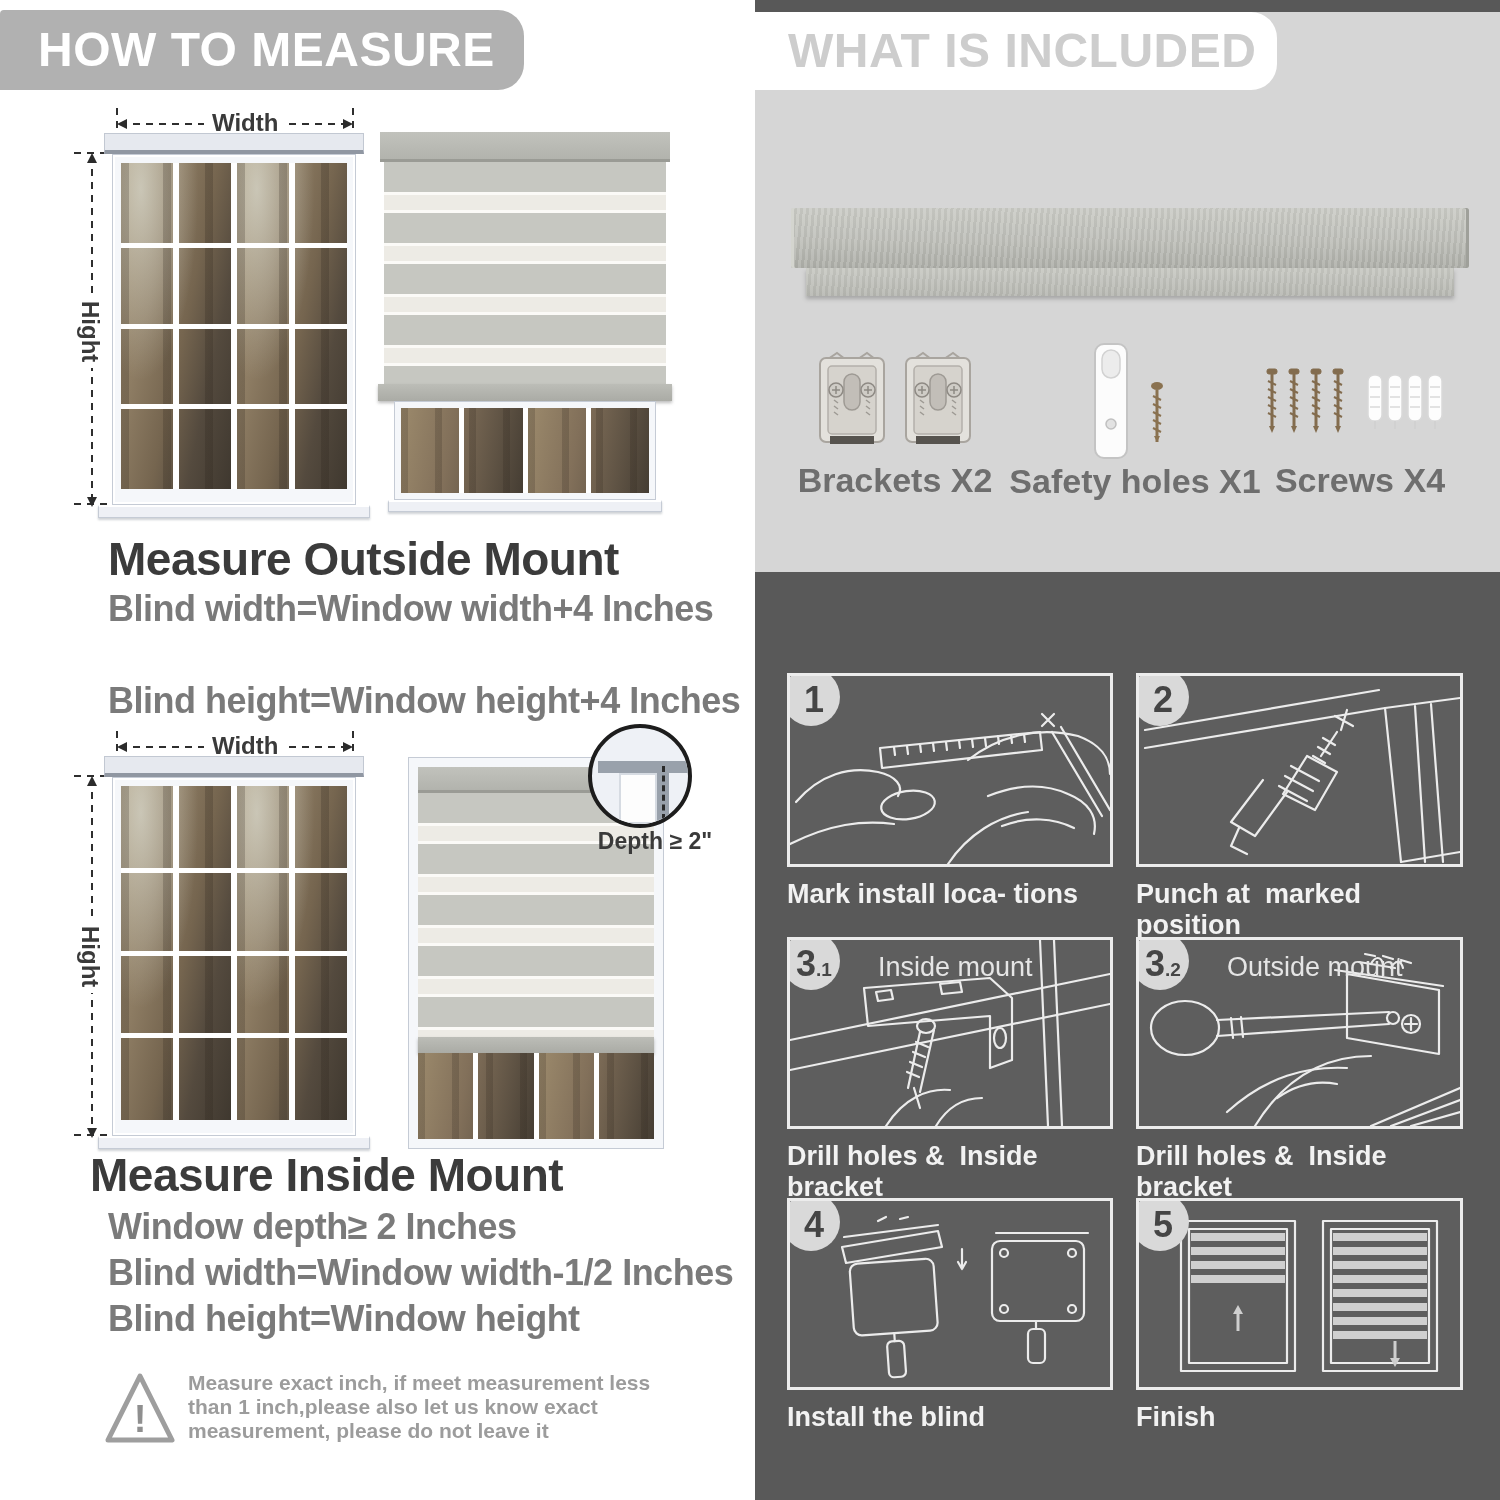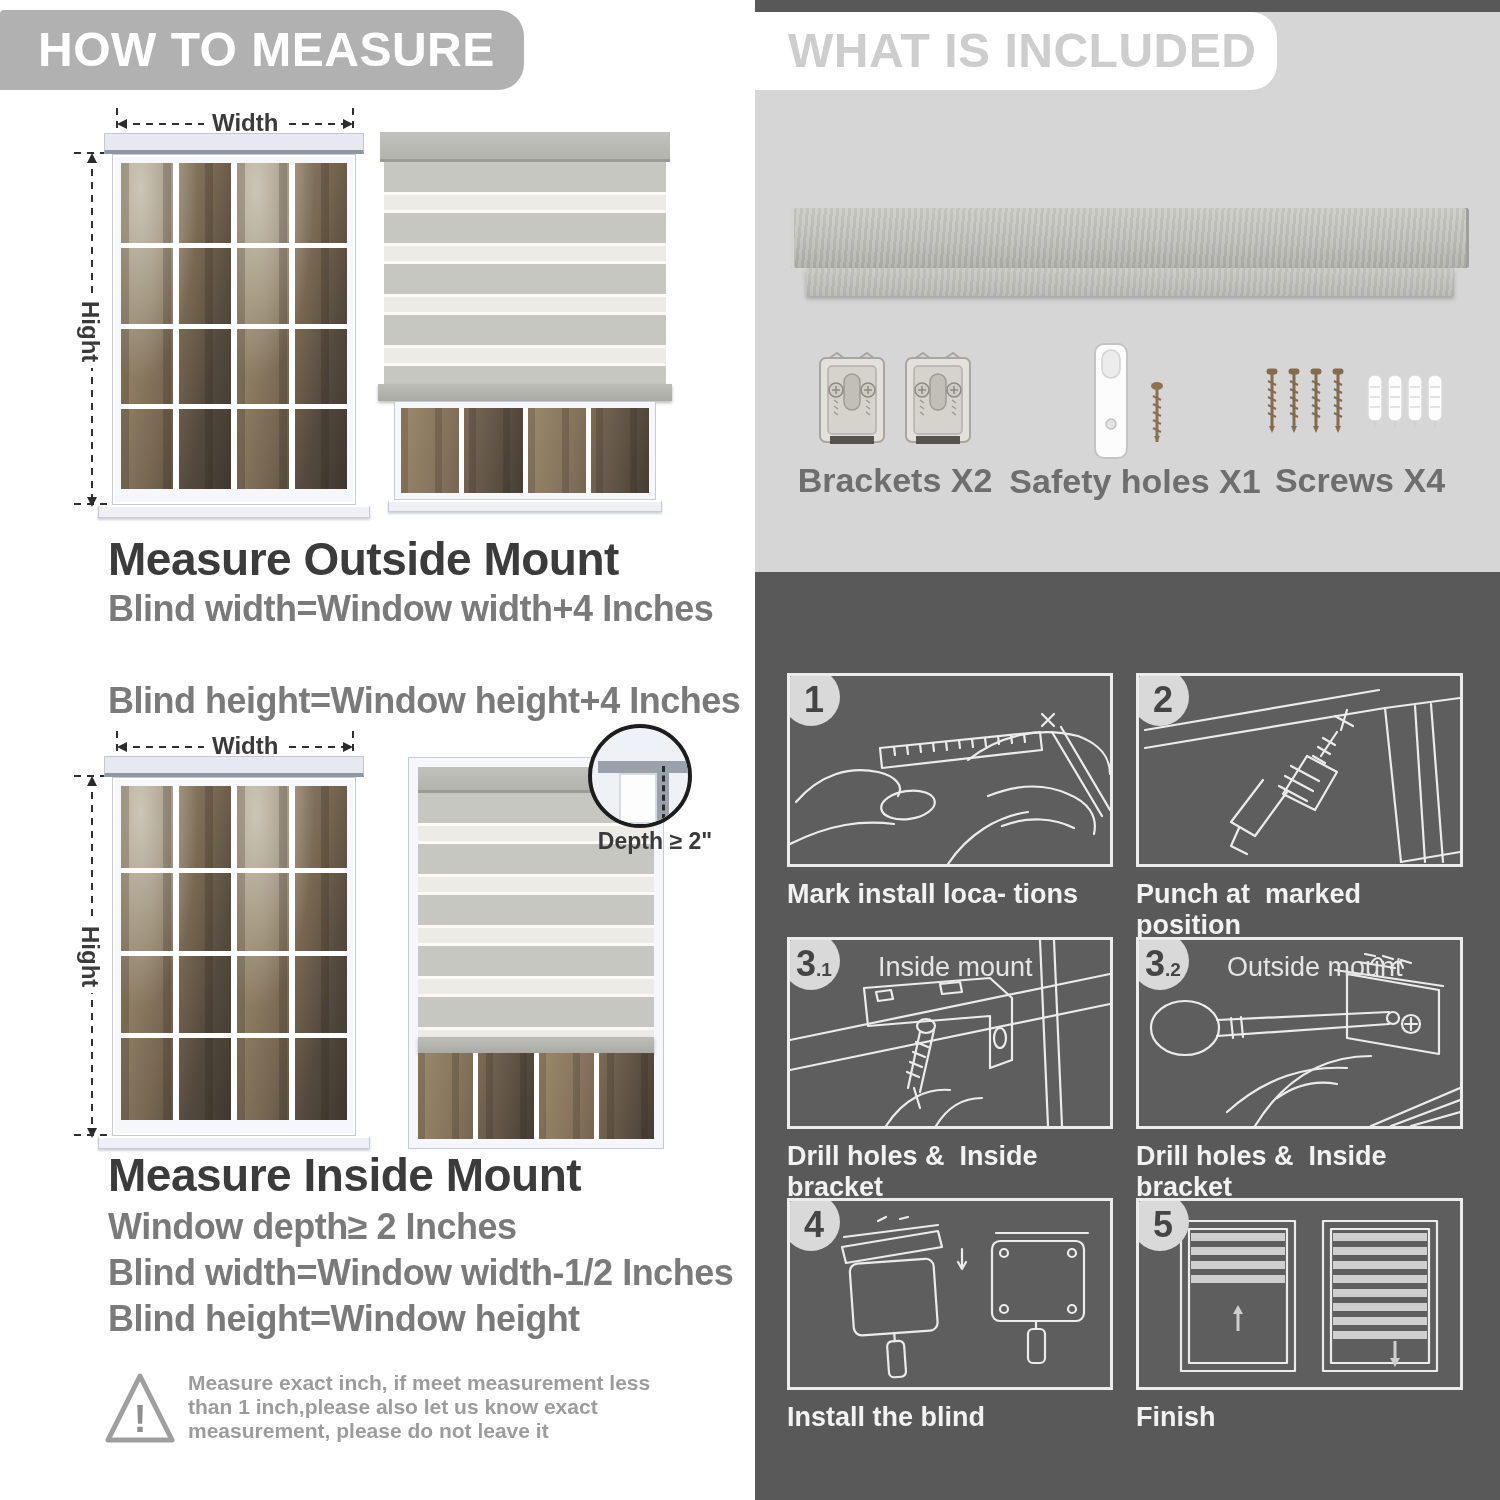--- a/index.html
+++ b/index.html
@@ -210,21 +210,21 @@
   </div>
 
   <div class="abs dcircle" style="left:588px; top:724px;">
     <div class="dc-h"></div>
     <div class="dc-v"></div>
     <div class="dc-w"></div>
     <div class="dc-dash"></div>
   </div>
   <div class="abs" style="left:570px; top:828px; width:170px; text-align:center; font-size:23px; font-weight:bold; color:#3a3a3a;">Depth ≥ 2"</div>
 
-  <div class="abs h2-dark" style="left:108px; top:1148px;text-align:right;">Measure Inside Mount</div>
+  <div class="abs h2-dark" style="left:90px; top:1148px;text-align:right;">Measure Inside Mount</div>
   <div class="abs formula" style="left:108px; top:1206px;">Window depth≥ 2 Inches</div>
   <div class="abs formula" style="left:108px; top:1252px;">Blind width=Window width-1/2 Inches</div>
   <div class="abs formula" style="left:108px; top:1298px;">Blind height=Window height</div>
 
   <div class="abs" style="left:103px; top:1370px; width:74px; height:78px;">
     <svg class="warn-svg" width="74" height="78" viewBox="0 0 74 78">
       <path d="M37,6 L69,70 L5,70 Z" fill="none" stroke="#9e9e9e" stroke-width="5" stroke-linejoin="round"></path>
       <text x="37" y="62" text-anchor="middle" font-size="38" font-weight="bold" fill="#8f8f8f" font-family="Liberation Sans, sans-serif">!</text>
     </svg>
   </div>

